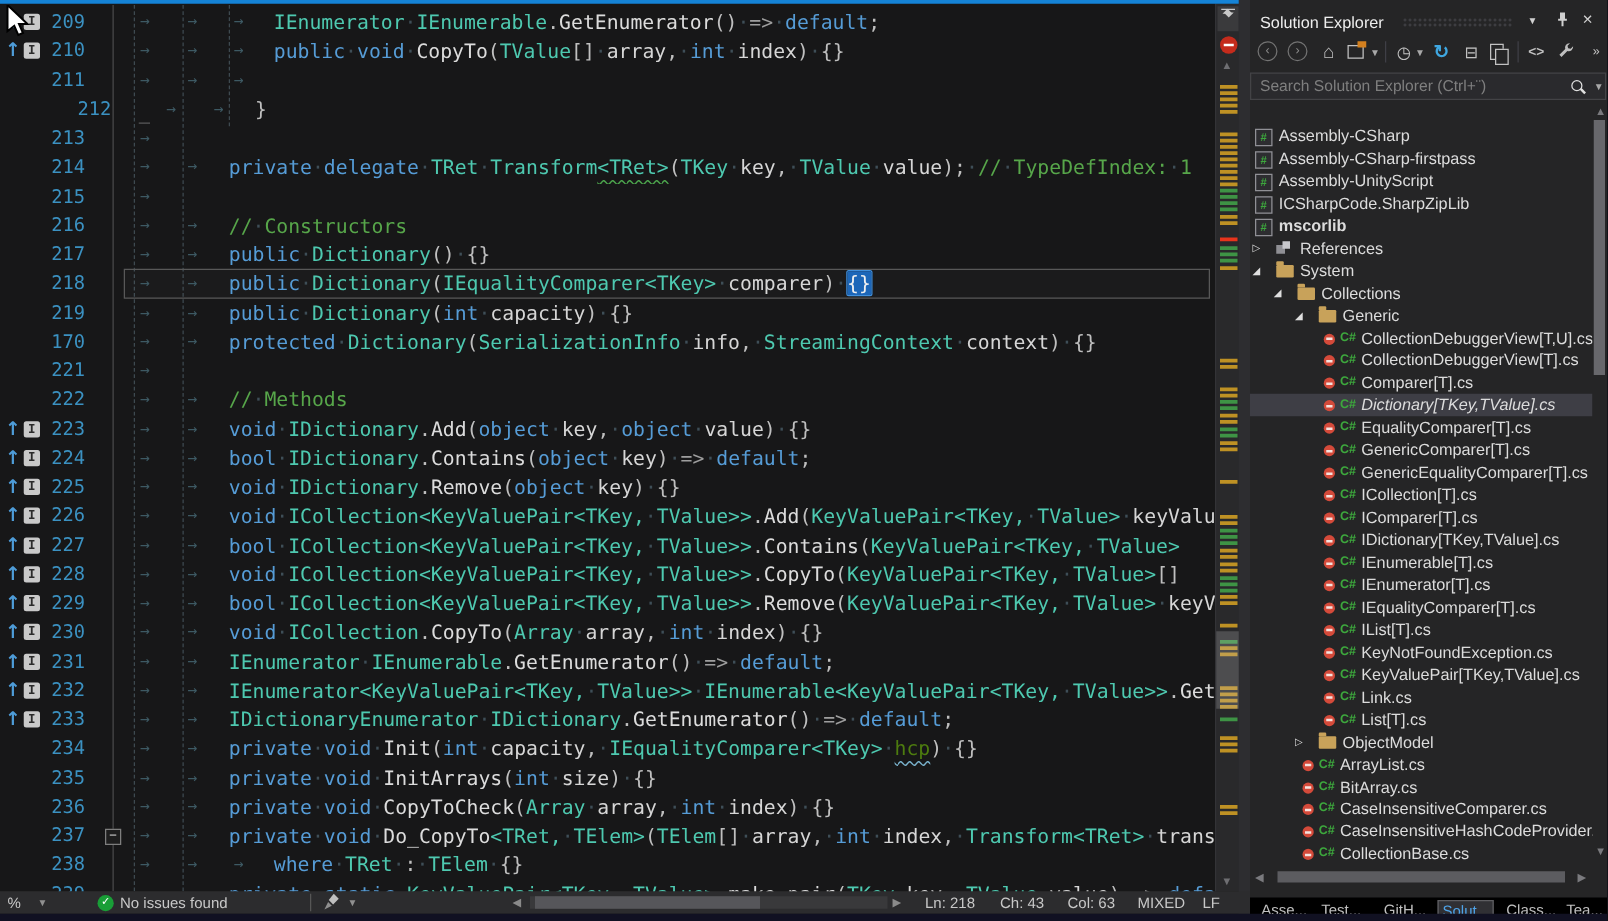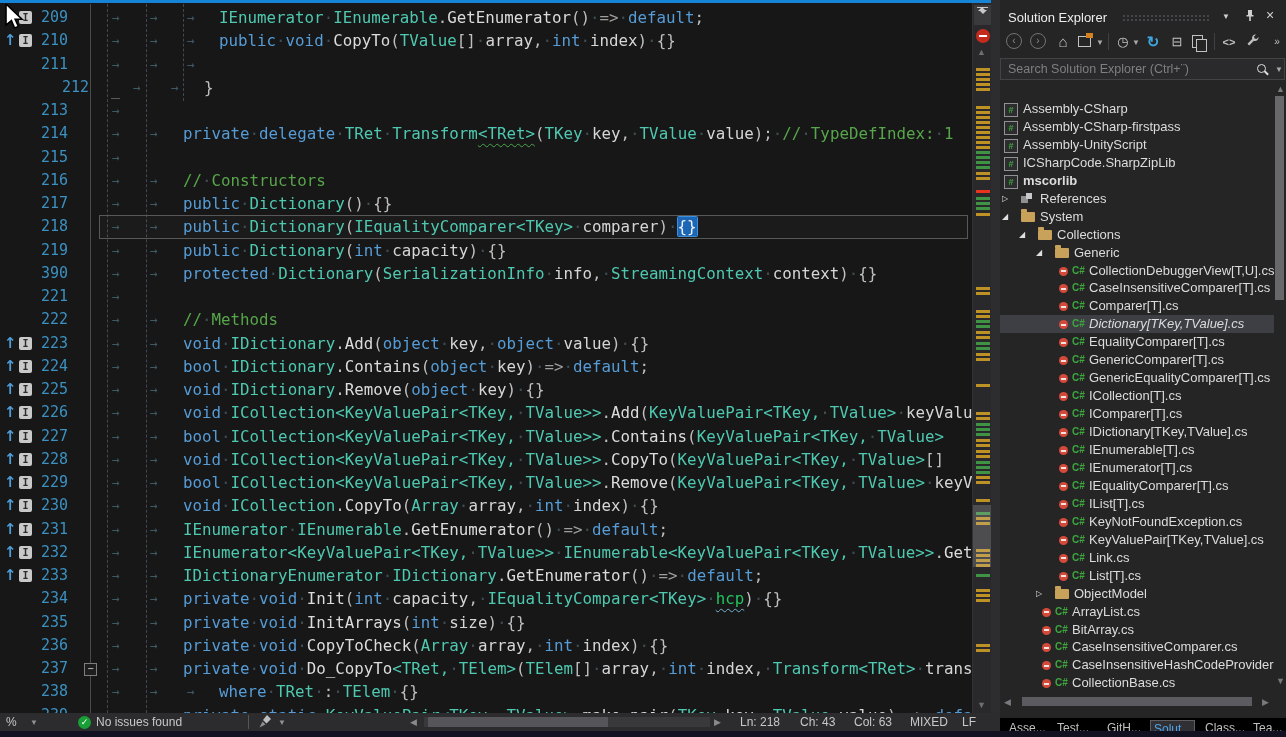--- a/index.html
+++ b/index.html
@@ -21,21 +21,21 @@
   .up{position:absolute;left:4px;color:#4E9CD8;font:bold 15px/23.25px "DejaVu Sans",sans-serif;}
   .ibox{position:absolute;left:19px;top:5px;width:13px;height:13px;background:#C9C9C9;border-radius:2px;
        color:#2B2B2B;font:bold 10px/13px "DejaVu Sans Mono",monospace;text-align:center;}
   .fold{position:absolute;left:84px;top:6px;width:11px;height:11px;border:1px solid #7E7E7E;
        background:#1e1e1e;color:#CFCFCF;font:10px/10px "DejaVu Sans Mono",monospace;text-align:center;z-index:3;}
   .ftick{position:absolute;left:90px;bottom:1px;width:9px;height:1px;background:#5A5A5A;}
   .tk-k{color:#569CD6}.tk-t{color:#4EC9B0}.tk-m{color:#DCDCDC}.tk-i{color:#D6D6D6}
   .tk-p{color:#BFBFBF}.tk-o{color:#9E9E9E}.tk-c{color:#57A64A}
   .tk-tg{color:#4EC9B0;text-decoration-line:underline;text-decoration-style:wavy;
        text-decoration-color:#4CA64C;text-decoration-thickness:1px;text-underline-offset:4px;}
-  .tk-iw{color:#22c55e;text-decoration-line:underline;text-decoration-style:wavy;
+  .tk-iw{color:#4d7c0f;text-decoration-line:underline;text-decoration-style:wavy;
        text-decoration-color:#79B2CC;text-decoration-thickness:1px;text-underline-offset:4px;}
   .tk-sel{color:#F0F0F0;background:#1C66B8;box-shadow:0 0 0 1px #3F8FDC;border-radius:1px;}
   .dt{color:#3E4E57;}
   
   #vscroll{position:absolute;left:972px;top:3px;width:19px;height:710px;background:#29292B;border-left:1px solid #333336;}
   #split-handle{position:absolute;left:1px;top:2px;width:17px;height:20px;background:#3A3A3C;text-align:center;}
   #split-handle .tri{width:0;height:0;border-left:4px solid transparent;border-right:4px solid transparent;margin:2px auto 0;}
   #split-handle .tri.up{border-bottom:4px solid #C8C8C8;}
   #split-handle .tri.dn{border-top:4px solid #C8C8C8;}
   #split-handle .bar{width:11px;height:1px;background:#C8C8C8;margin:2px auto 0;}
@@ -175,21 +175,21 @@
           <span class="ar" style="left: 150px;">→</span>
           <span class="codeln" style="left: 183px;"><span class="tk-k">public<span class="dt">·</span></span><span class="tk-t">Dictionary</span><span class="tk-p">(</span><span class="tk-t">IEqualityComparer&lt;TKey&gt;<span class="dt">·</span></span><span class="tk-i">comparer</span><span class="tk-p">)<span class="dt">·</span></span><span class="tk-sel">{}</span></span>
         </div>
         <div class="row" style="top: 238.5px;">
           <span class="lnum">219</span>
           <span class="ar" style="left: 112px;">→</span>
           <span class="ar" style="left: 150px;">→</span>
           <span class="codeln" style="left: 183px;"><span class="tk-k">public<span class="dt">·</span></span><span class="tk-t">Dictionary</span><span class="tk-p">(</span><span class="tk-k">int<span class="dt">·</span></span><span class="tk-i">capacity</span><span class="tk-p">)<span class="dt">·</span></span><span class="tk-p">{}</span></span>
         </div>
         <div class="row" style="top: 261.75px;">
-          <span class="lnum">390</span>
+          <span class="lnum">170</span>
           <span class="ar" style="left: 112px;">→</span>
           <span class="ar" style="left: 150px;">→</span>
           <span class="codeln" style="left: 183px;"><span class="tk-k">protected<span class="dt">·</span></span><span class="tk-t">Dictionary</span><span class="tk-p">(</span><span class="tk-t">SerializationInfo<span class="dt">·</span></span><span class="tk-i">info</span><span class="tk-p">,<span class="dt">·</span></span><span class="tk-t">StreamingContext<span class="dt">·</span></span><span class="tk-i">context</span><span class="tk-p">)<span class="dt">·</span></span><span class="tk-p">{}</span></span>
         </div>
         <div class="row" style="top: 285px;">
           <span class="lnum">221</span>
           <span class="ar" style="left: 112px;">→</span>
         </div>
         <div class="row" style="top: 308.25px;">
           <span class="lnum">222</span>
@@ -490,21 +490,21 @@
           <span class="tlabel" style="left: 74px;">Generic</span>
         </div>
         <div class="trow" style="top: 179.5px;">
           <span class="tlock" style="left: 59px;"></span>
           <span class="tcs" style="left: 72px;">C#</span>
           <span class="tlabel" style="left: 89px;">CollectionDebuggerView[T,U].cs</span>
         </div>
         <div class="trow" style="top: 197.45px;">
           <span class="tlock" style="left: 59px;"></span>
           <span class="tcs" style="left: 72px;">C#</span>
-          <span class="tlabel" style="left: 89px;">CaseInsensitiveComparer[T].cs</span>
+          <span class="tlabel" style="left: 89px;">CollectionDebuggerView[T].cs</span>
         </div>
         <div class="trow" style="top: 215.4px;">
           <span class="tlock" style="left: 59px;"></span>
           <span class="tcs" style="left: 72px;">C#</span>
           <span class="tlabel" style="left: 89px;">Comparer[T].cs</span>
         </div>
         <div class="trow tsel" style="top: 233.35px;">
           <span class="tlock" style="left: 59px;"></span>
           <span class="tcs" style="left: 72px;">C#</span>
           <span class="tlabel" style="left: 89px; font-style: italic;">Dictionary[TKey,TValue].cs</span>

